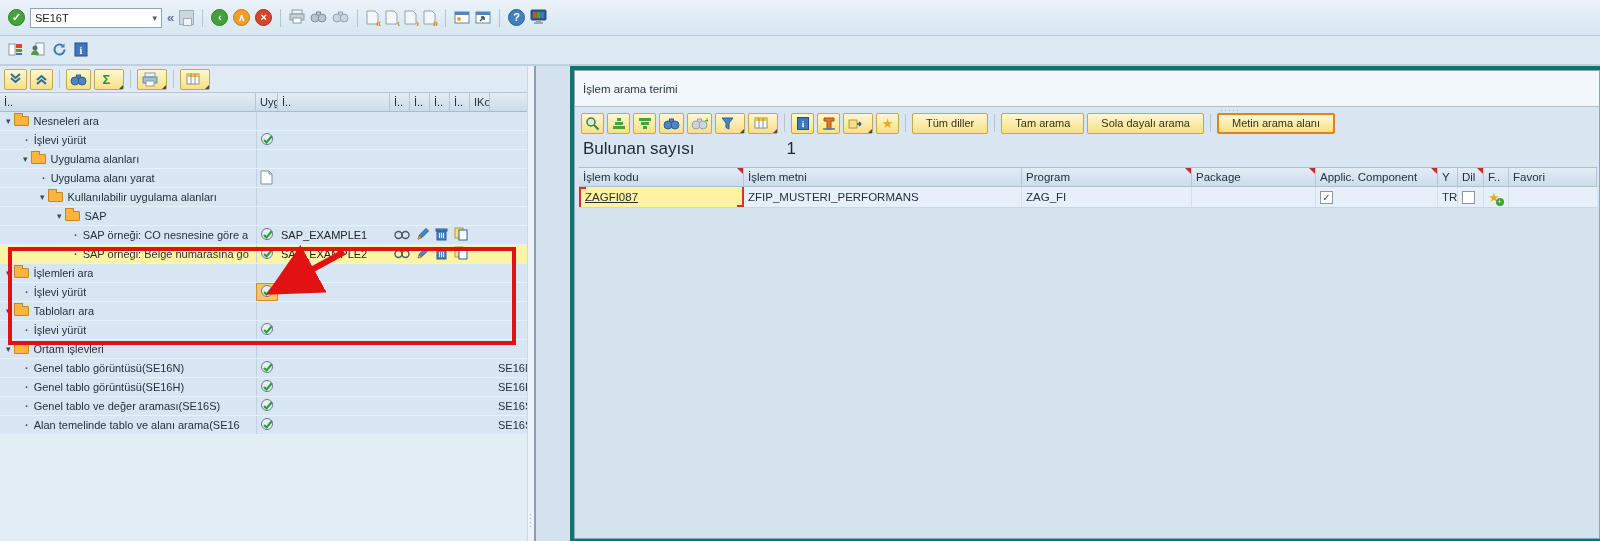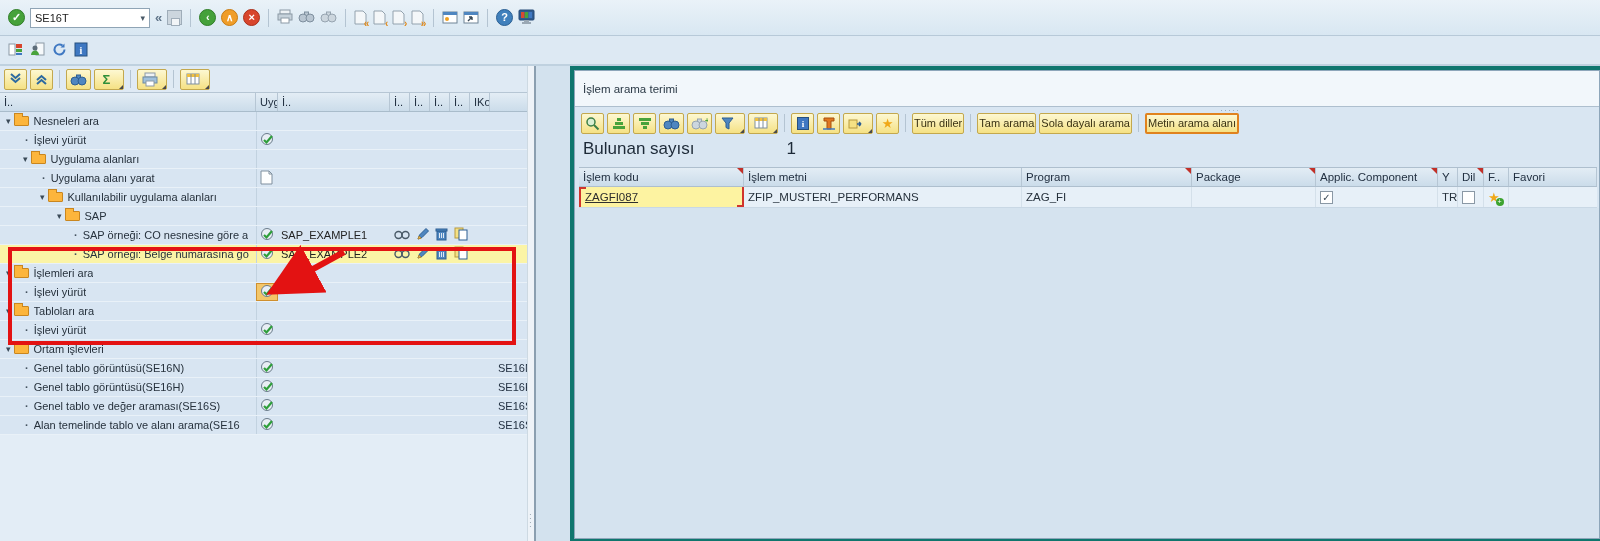--- a/index.html
+++ b/index.html
@@ -11,21 +11,21 @@
   .sysbar{height:36px;flex:0 0 36px;display:flex;align-items:center;gap:5px;padding:0 8px;
           background:linear-gradient(#eaf2f8,#d8e7f2);border-bottom:1px solid #b7c9d8;}
   .sep{width:1px;height:18px;background:#b4c4d2;margin:0 3px;}
   .circ{width:17px;height:17px;border-radius:50%;color:#fff;font-weight:bold;font-size:11px;
         display:flex;align-items:center;justify-content:center;line-height:1;}
   .c-status{background:#46a23a;border:1px solid #2f7d27;}
   .c-back{background:#44a13a;border:1px solid #2f7d27;}
   .c-up{background:#f09d28;border:1px solid #c77b12;font-size:10px;}
   .c-cancel{background:#d8452c;border:1px solid #a92f1b;}
   .c-help{background:#4080bc;border:1px solid #2a5f93;}
-  .cmd{width:120px;height:20px;background:#fff;border:1px solid #8fa4b5;display:flex;align-items:center;
+  .cmd{width:132px;height:20px;background:#fff;border:1px solid #8fa4b5;display:flex;align-items:center;
        padding:0 4px;gap:4px;}
   .cmd .v{flex:1;font-size:11px;color:#222;}
   .cmd .dd{color:#4a5a68;font-size:9px;}
   .chev{color:#5f7488;font-size:13px;font-weight:bold;}
   .floppy{width:15px;height:15px;background:#ccd6de;border:1px solid #9fadb9;position:relative;}
   .floppy:before{content:"";position:absolute;left:3px;top:7px;width:7px;height:6px;background:#f2f5f7;border:1px solid #9fadb9;}
   .pgwrap{position:relative;width:14px;height:16px;}
   .pgwrap .pg-ar{position:absolute;right:-1px;bottom:-3px;color:#e08818;font-weight:bold;font-size:10px;}
 
   
@@ -74,21 +74,21 @@
   .lbl{overflow:hidden;text-overflow:clip;white-space:nowrap;}
 
   
   .annot-rect{position:absolute;left:8px;top:135px;width:508px;height:98px;border:4px solid #e31212;z-index:40;pointer-events:none;}
   .annot-arrow{position:absolute;left:252px;top:130px;z-index:41;pointer-events:none;}
 
   
   .rcontainer{height:100%;border:1px solid #8ea6ba;display:flex;flex-direction:column;background:#d9e6f2;position:relative;}
   .termstrip{height:36px;flex:0 0 36px;background:#f2f7fb;border-bottom:1px solid #aebfce;display:flex;align-items:center;padding:0 8px;font-size:11.5px;color:#2a3845;}
   .alvbar{height:32px;flex:0 0 32px;display:flex;align-items:center;gap:3px;padding:0 6px;}
-  .tbtn{height:21px;padding:0 1px;background:linear-gradient(#fdf8d2,#f5e184);border:1px solid #c3a84e;border-radius:2px;
+  .tbtn{height:21px;padding:0 13px;background:linear-gradient(#fdf8d2,#f5e184);border:1px solid #c3a84e;border-radius:2px;
         display:inline-flex;align-items:center;font-size:11px;color:#3a3214;white-space:nowrap;}
   .tbtn.active{border:2px solid #e0821e;}
   .star{color:#f0a818;font-size:13px;line-height:1;}
   .foundrow{height:27px;flex:0 0 27px;display:flex;align-items:baseline;padding:0 8px;font-size:17px;color:#1c2937;}
   .foundrow .cnt{margin-left:92px;}
   .rtable{margin:1px 2px 0 4px;font-size:11.5px;}
   .rt-head{display:grid;grid-template-columns:165px 278px 170px 124px 122px 20px 26px 25px 1fr;height:20px;
            background:linear-gradient(#e3edf5,#cbdcea);border-top:1px solid #aebfce;border-bottom:1px solid #aebfce;}
   .rt-head>div{position:relative;border-right:1px solid #b6c6d4;display:flex;align-items:center;padding:0 4px;overflow:hidden;white-space:nowrap;color:#223041;text-align:right;}
   .sortm{position:absolute;top:0;right:0;width:0;height:0;border-left:6px solid transparent;border-top:6px solid #c23028;}

